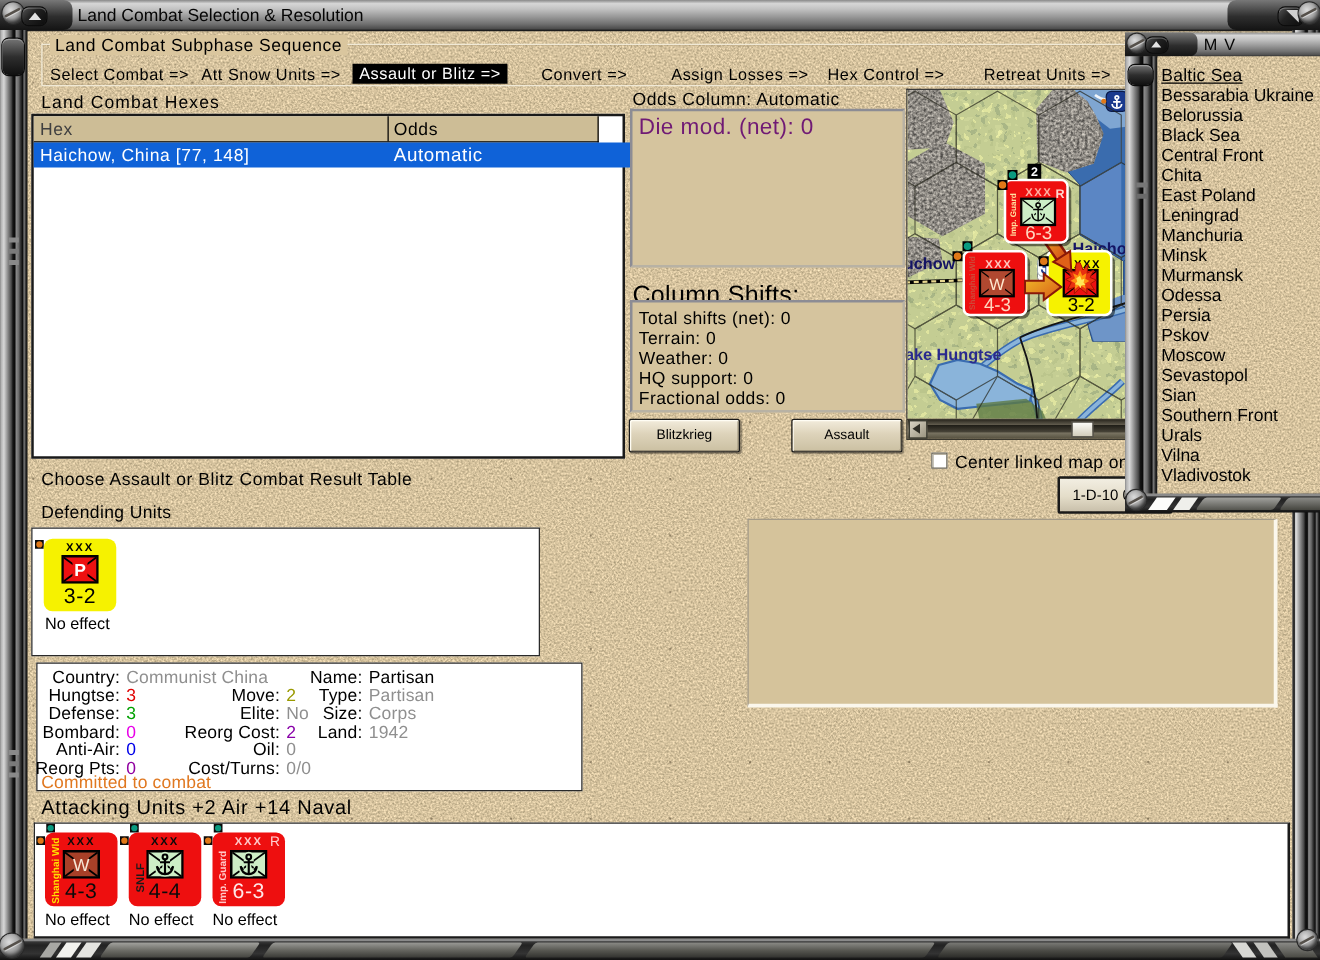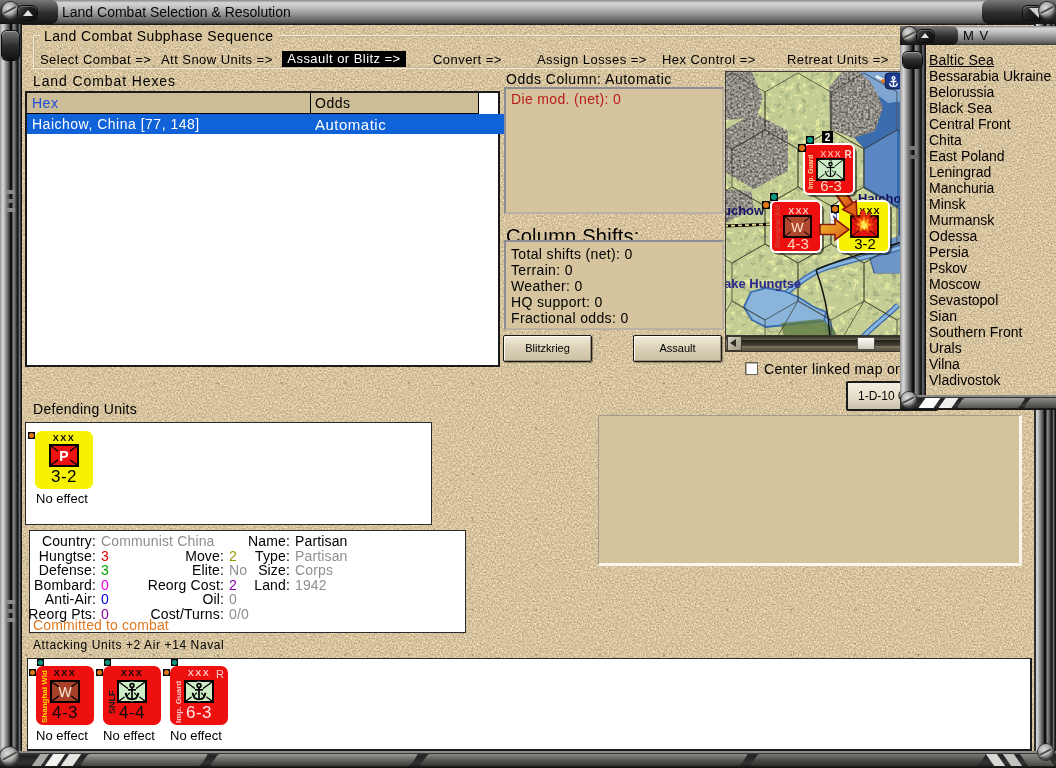--- a/index.html
+++ b/index.html
@@ -55,33 +55,33 @@
 <div class="abs t13" style="left:161px;top:52px;letter-spacing:.45px">Att Snow Units =&gt;</div>
 <div class="abs b" style="left:282px;top:51px;width:124px;height:16px;background:#000;color:#fff;font-size:13px;letter-spacing:.45px;line-height:16px;text-align:center">Assault or Blitz =&gt;</div>
 <div class="abs t13" style="left:433px;top:52px;letter-spacing:.45px">Convert =&gt;</div>
 <div class="abs t13" style="left:537px;top:52px;letter-spacing:.45px">Assign Losses =&gt;</div>
 <div class="abs t13" style="left:662px;top:52px;letter-spacing:.45px">Hex Control =&gt;</div>
 <div class="abs t13" style="left:787px;top:52px;letter-spacing:.45px">Retreat Units =&gt;</div>
 
 <div class="abs b" style="left:33px;top:73px;font-size:14px;letter-spacing:.9px;color:#000">Land Combat Hexes</div>
 <div class="abs" style="left:25px;top:91px;width:471px;height:272px;background:#fff;border:2px solid #1a1a1a">
   <div class="abs" style="left:0;top:0;width:451px;height:20px;background:#cdbd96;border-right:1px solid #000;border-bottom:1px solid #000">
-    <div class="abs b" style="left:5px;top:2px;font-size:14px;letter-spacing:.5px;color:#1d4ed8">Hex</div>
+    <div class="abs b" style="left:5px;top:2px;font-size:14px;letter-spacing:.5px;color:#404040">Hex</div>
     <div class="abs" style="left:283px;top:0;width:1px;height:20px;background:#000"></div>
     <div class="abs b" style="left:288px;top:2px;font-size:14px;letter-spacing:.5px;color:#000">Odds</div>
   </div>
   <div class="abs" style="left:0;top:21px;width:516px;height:20px;background:#0f62d8">
     <div class="abs" style="left:5px;top:2px;color:#fff;font-size:14px;letter-spacing:.5px">Haichow, China [77, 148]</div>
     <div class="abs" style="left:288px;top:2px;color:#fff;font-size:15px;letter-spacing:.5px">Automatic</div>
   </div>
 </div>
 
 <div class="abs b" style="left:506px;top:71px;font-size:14px;letter-spacing:.5px;color:#000">Odds Column: Automatic</div>
 <div class="abs" style="left:504px;top:87px;width:216px;height:123px;background:#d5c49e;border:2px solid;border-color:#8c8c94 #b8b2a4 #b8b2a4 #8c8c94"></div>
-<div class="abs" style="left:511px;top:91px;font-size:14px;letter-spacing:.35px;color:#b91c1c">Die mod. (net): 0</div>
+<div class="abs" style="left:511px;top:91px;font-size:18px;letter-spacing:.35px;color:#701a75">Die mod. (net): 0</div>
 
 <div class="abs b" style="left:506px;top:225px;font-size:20px;letter-spacing:.25px;color:#000">Column Shifts:</div>
 <div class="abs" style="left:504px;top:240px;width:216px;height:86px;background:#d5c49e;border:2px solid;border-color:#8c8c94 #b8b2a4 #b8b2a4 #8c8c94"></div>
 <div class="abs" style="left:511px;top:246px;line-height:16px;font-size:14px;letter-spacing:.35px;color:#000">Total shifts (net): 0<br>Terrain: 0<br>Weather: 0<br>HQ support: 0<br>Fractional odds: 0</div>
 
 <div class="btn" style="left:503px;top:335px;width:87px;height:25px;line-height:25px">Blitzkrieg</div>
 <div class="btn" style="left:633px;top:335px;width:87px;height:25px;line-height:25px">Assault</div>
 
 <div class="abs" style="left:725px;top:71px;width:178px;height:263px;border-top:1px solid #3a3a3a;border-left:1px solid #3a3a3a;overflow:hidden" id="map">
 <svg width="178" height="263" viewBox="0 -13 178 263">
@@ -272,20 +272,21 @@
   <div class="abs" style="left:131px;top:1px;width:16px;height:11px;background:linear-gradient(180deg,#fdfcf8,#d2ccba);border:1px solid #55524a"></div>
 </div>
 
 <div class="abs" style="left:745px;top:362px;width:11px;height:11px;background:#fff;border:1px solid #6a6454;box-shadow:inset 1px 1px 0 #b8b2a2"></div>
 <div class="abs" style="left:764px;top:361px;white-space:nowrap;font-size:14px;letter-spacing:.3px;color:#000">Center linked map on move</div>
 
 <div class="abs" style="left:846px;top:381px;width:92px;height:30px;background:linear-gradient(180deg,#f2eee2 0%,#e4ddc9 55%,#c9c0ab);border:2px solid #1a1a1a;border-radius:2px;font-size:12px;color:#000;line-height:27px;padding-left:10px;box-sizing:border-box">1-D-10 0 C</div>
 
 <div class="abs" style="left:598px;top:415px;width:424px;height:151px;background:#d5c39b;border-style:solid;border-width:1px 3px 3px 1px;border-color:#a39a88 #fbf7ec #fbf7ec #a39a88;box-sizing:border-box"></div>
 
+<div class="abs b" style="left:33px;top:375px;font-size:14px;letter-spacing:.45px;color:#000">Choose Assault or Blitz Combat Result Table</div>
 <div class="abs b" style="left:33px;top:401px;font-size:14px;letter-spacing:.3px;color:#000">Defending Units</div>
 
 <div class="abs" style="left:25px;top:422px;width:405px;height:101px;background:#fff;border:1px solid #2a2a2a"></div>
 <div class="dot o" style="left:28px;top:432px"></div>
 
 <div class="counter" style="left:35px;top:431px;width:58px;height:58px;background:#f6f200">
   <div class="cxxx" style="color:#000">XXX</div>
   <svg class="abs" style="left:14px;top:13px" width="30" height="23" viewBox="0 0 30 23">
     <rect x="1" y="1" width="28" height="21" fill="#ee1111" stroke="#000" stroke-width="2"></rect>
     <line x1="2" y1="2" x2="28" y2="21" stroke="#000" stroke-width="1.4"></line>
@@ -323,21 +324,21 @@
 <div class="statlab" style="left:26px;top:591px;width:70px">Anti-Air:</div>
     <div class="statval" style="left:101px;top:591px;color:#0000e8">0</div>
 <div class="statlab" style="left:134px;top:591px;width:90px">Oil:</div>
     <div class="statval gray" style="left:229px;top:591px">0</div>
 <div class="statlab" style="left:26px;top:606px;width:70px">Reorg Pts:</div>
     <div class="statval" style="left:101px;top:606px;color:#9000a0">0</div>
 <div class="statlab" style="left:134px;top:606px;width:90px">Cost/Turns:</div>
     <div class="statval gray" style="left:229px;top:606px">0/0</div>
 <div class="statval" style="left:33px;top:617px;color:#e07820">Committed to combat</div>
 
-<div class="abs b" style="left:33px;top:638px;font-size:12px;letter-spacing:.6px;color:#000">Attacking Units +2 Air +14 Naval</div>
+<div class="abs b" style="left:33px;top:638px;font-size:16px;letter-spacing:.6px;color:#000">Attacking Units +2 Air +14 Naval</div>
 <div class="abs" style="left:27px;top:658px;width:1005px;height:93px;background:#fff;border:2px solid #1a1a1a;border-top:1px solid #2a2a2a;border-left:1px solid #2a2a2a;box-sizing:border-box"></div>
 
 <div class="dot t" style="left:37px;top:659px"></div>
 <div class="dot o" style="left:29px;top:669px"></div>
 <div class="counter" style="left:36px;top:666px;width:58px;height:59px;background:#ee0f0f">
   <div class="cxxx" style="color:#0a0a0a">XXX</div>
   <div class="cvert" style="left:4px;top:57px">Shanghai Wld</div>
   <svg class="abs" style="left:14px;top:14px" width="30" height="23" viewBox="0 0 30 23">
     <rect x="1" y="1" width="28" height="21" fill="#a84028" stroke="#000" stroke-width="2"></rect>
     <line x1="2" y1="2" x2="28" y2="21" stroke="#000" stroke-width="1.4"></line>

